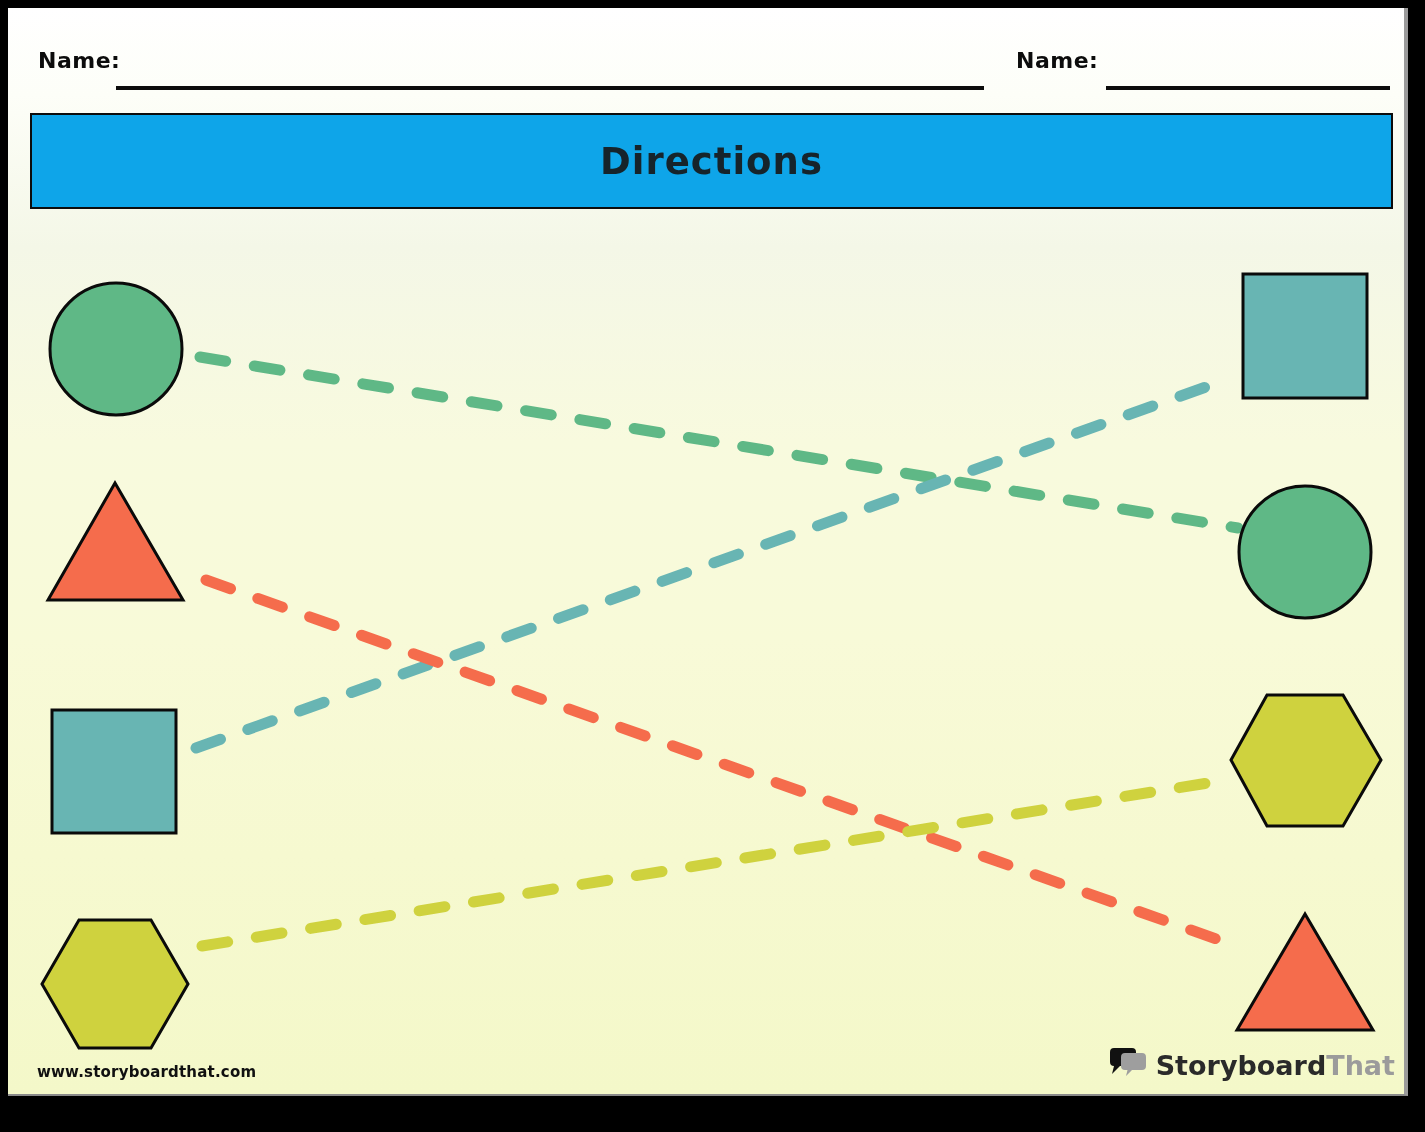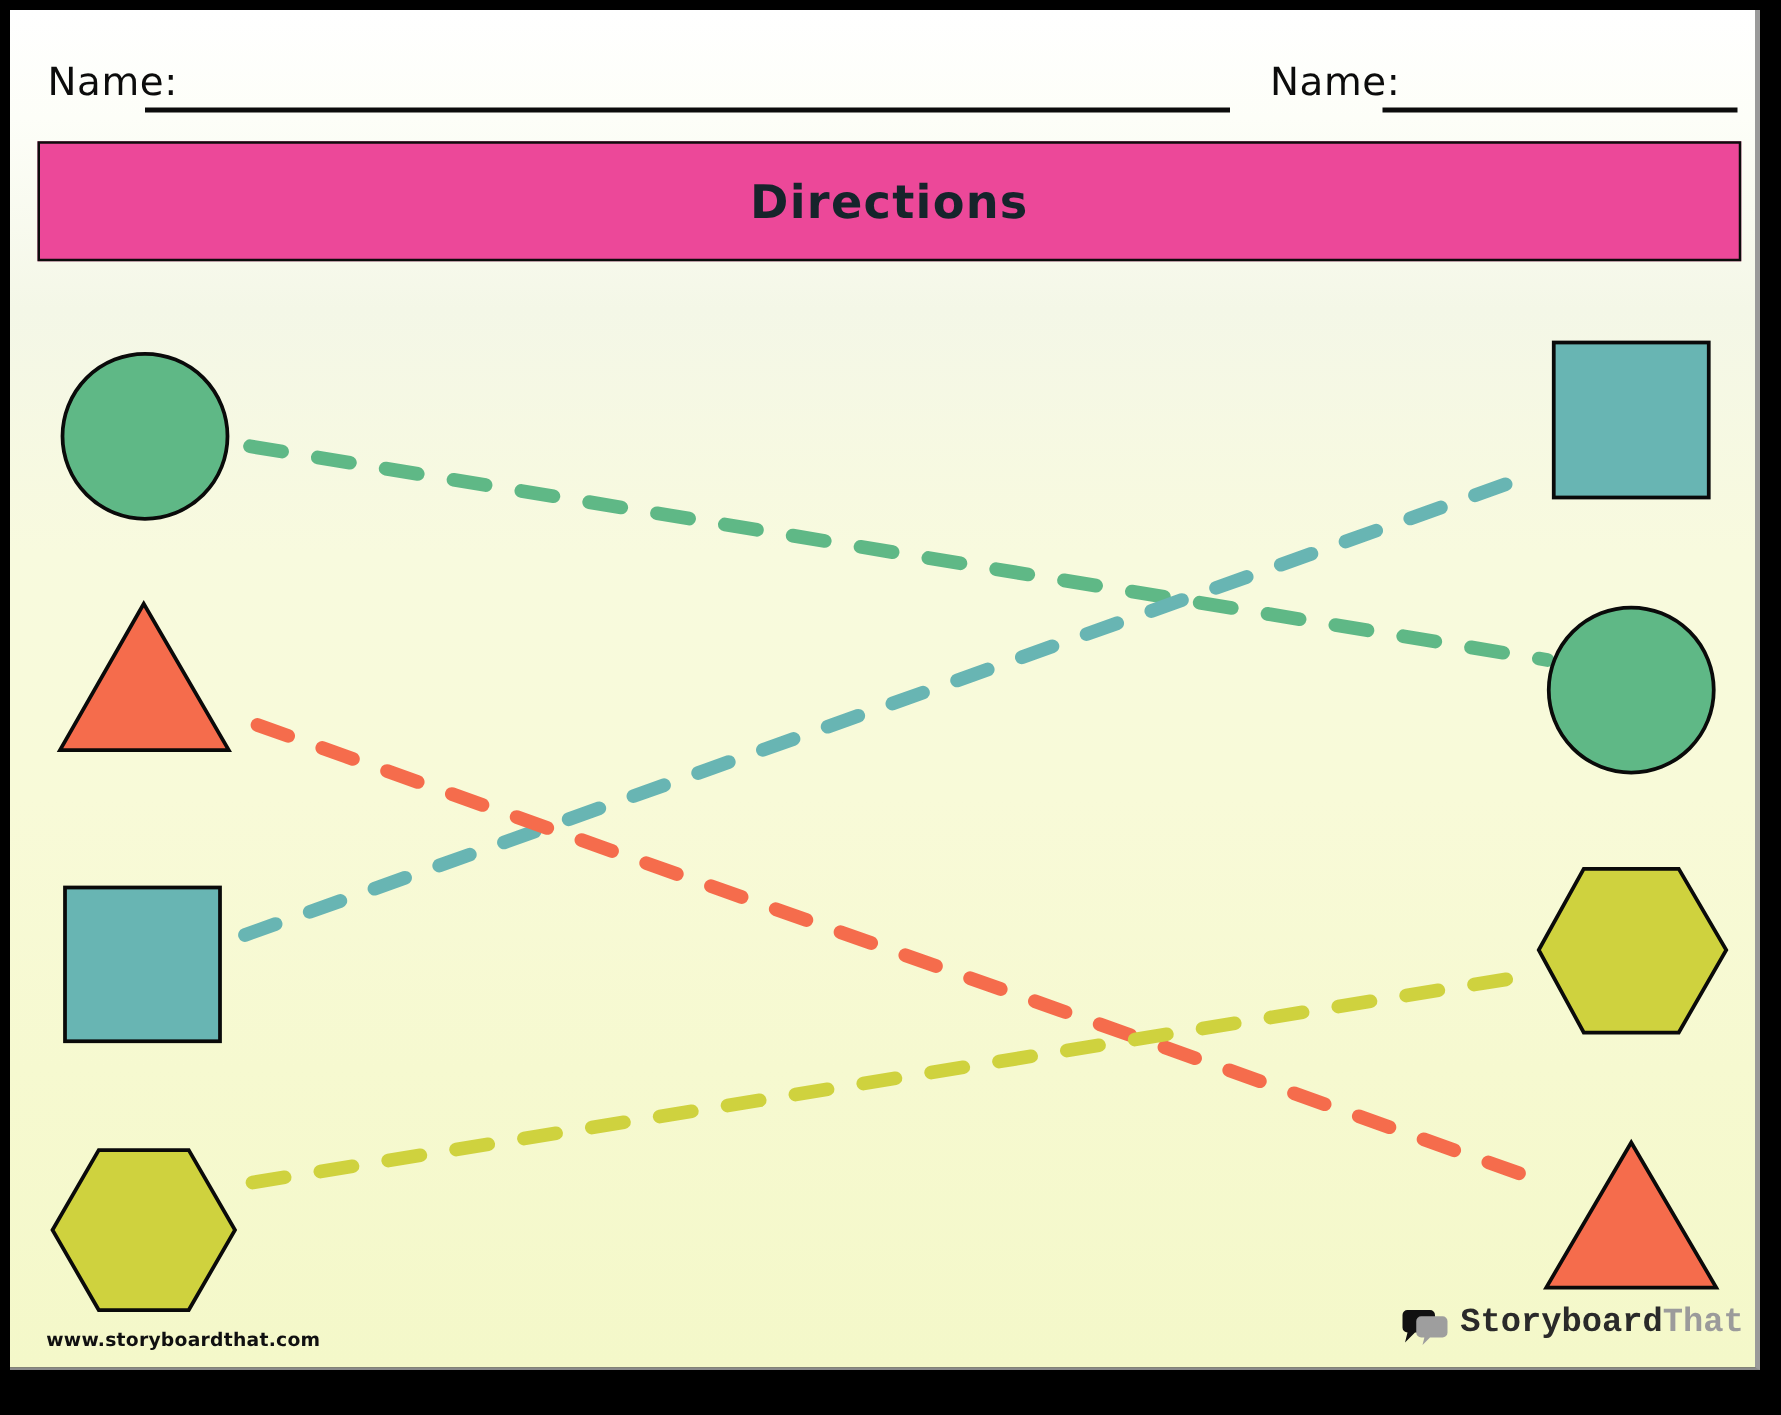--- a/index.html
+++ b/index.html
@@ -11,21 +11,21 @@
     background: linear-gradient(180deg,
       #ffffff 0%, #fdfef8 8%, #f4f7e7 22%, #f8fade 40%,
       #f8fad8 58%, #f6f9d0 78%, #f4f8c9 100%);
     border-right: 4px solid #9a9a9a;
     border-bottom: 2px solid #8a8a8a;
   }
 
   .layer { position: absolute; left: 0; top: 0; width: 1425px; height: 1132px; }
 
   
-  .hdr-label { position: absolute; font-weight: normal; font-size: 31px; color: #0c0c0c; letter-spacing: 0.5px; }
+  .hdr-label { position: absolute; font-weight: bold; font-size: 22px; color: #0c0c0c; letter-spacing: 0.5px; }
   .write-line { position: absolute; border-top: 4px solid #0c0c0c; height: 0; }
   #name-label { left: 38px; top: 48px; }
   #name-line  { left: 116px; top: 86px; width: 868px; }
   #date-label { left: 1016px; top: 48px; }
   #date-line  { left: 1106px; top: 86px; width: 284px; }
 
   
   .banner {
     position: absolute; left: 30px; top: 113px; width: 1363px; height: 96px;
     border: 2px solid #0c0c0c;
@@ -35,21 +35,21 @@
     font-size: 37px; font-weight: 600; color: #16242b; letter-spacing: 1px;
   }
 
   
   #site-url {
     position: absolute; left: 37px; top: 1063px;
     font-size: 15px; font-weight: bold; color: #101010; letter-spacing: 0.2px;
   }
   .logo {
     position: absolute; right: 30px; top: 1044px;
-    display: flex; gap: 8px; font-family: Liberation Mono, monospace;
+    display: flex; align-items: center; gap: 8px;
   }
   .logo-text { font-size: 27px; font-weight: 600; }
   .logo-text .dark { color: #2a2a2a; }
   .logo-text .gray { color: #9b9b9b; }
 </style>
 </head>
 <body>
 
 <div class="page"></div>
 
@@ -75,21 +75,21 @@
     <polygon points="1231,760 1267,695 1343,695 1381,760 1343,826 1267,826" fill="#cfd23e"></polygon>
     <polygon points="1305,914 1237,1030 1373,1030" fill="#f56c4c"></polygon>
   </g>
 </svg>
 
 <div class="hdr-label" id="name-label">Name:</div>
 <div class="write-line" id="name-line"></div>
 <div class="hdr-label" id="date-label">Name:</div>
 <div class="write-line" id="date-line"></div>
 
-<div class="banner" style="background: #ec4899;">
+<div class="banner" style="background: #0ea5e9;">
   <span class="banner-title">Directions</span>
 </div>
 
 <div id="site-url">www.storyboardthat.com</div>
 
 <div class="logo">
   <span>
     <svg width="40" height="38" viewBox="0 0 40 38">
       <path d="M6 4 h18 a4 4 0 0 1 4 4 v10 a4 4 0 0 1 -4 4 h-12 l-8 8 2 -8 a4 4 0 0 1 -4 -4 v-10 a4 4 0 0 1 4 -4 z" fill="#111111"></path>
       <path d="M17 9 h17 a4 4 0 0 1 4 4 v9 a4 4 0 0 1 -4 4 h-10 l-6 6 1.5 -6 h-2.5 a4 4 0 0 1 -4 -4 v-9 a4 4 0 0 1 4 -4 z" fill="#9e9e9e"></path>

